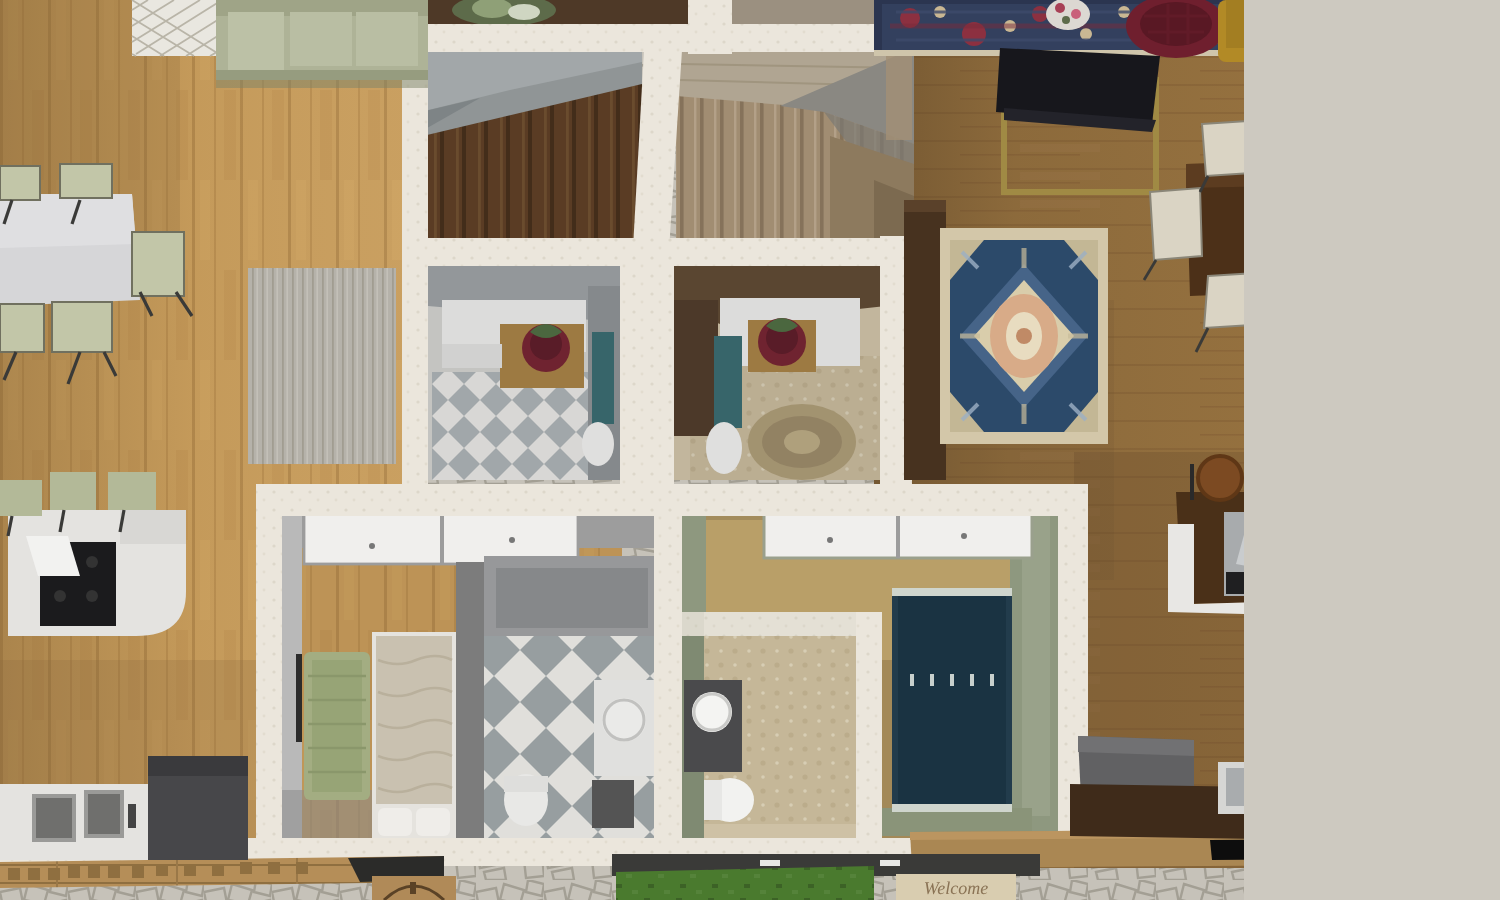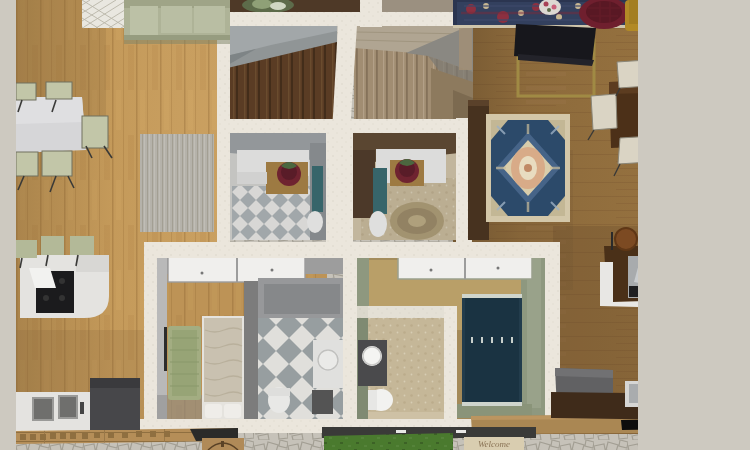--- a/index.html
+++ b/index.html
@@ -1,16 +1,16 @@
 <!DOCTYPE html>
 <html><head>
 <meta charset="utf-8">
 <style>
 html,body{margin:0;padding:0;background:#cdc9c0;font-family:"Liberation Sans",sans-serif;}
-#stage{position:relative;width:622px;height:450px;overflow:hidden;margin-left:16px;}
+#stage{position:relative;width:622px;height:450px;overflow:hidden;}
 </style>
 </head>
 <body>
 <div id="stage">
 <svg width="750" height="450" viewBox="0 0 750 450">
 <defs>
 <pattern id="oak" width="24" height="90" patternUnits="userSpaceOnUse">
   <rect width="24" height="90" fill="#c89d5c"></rect>
   <rect x="0" width="1.5" height="90" fill="#b2884c"></rect>
   <rect x="11" width="1" height="90" fill="#b98e50"></rect>

